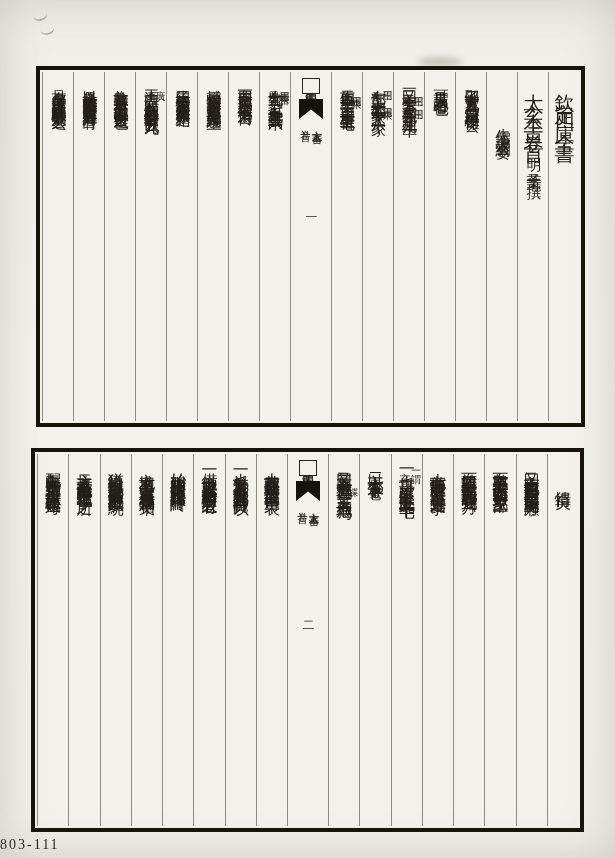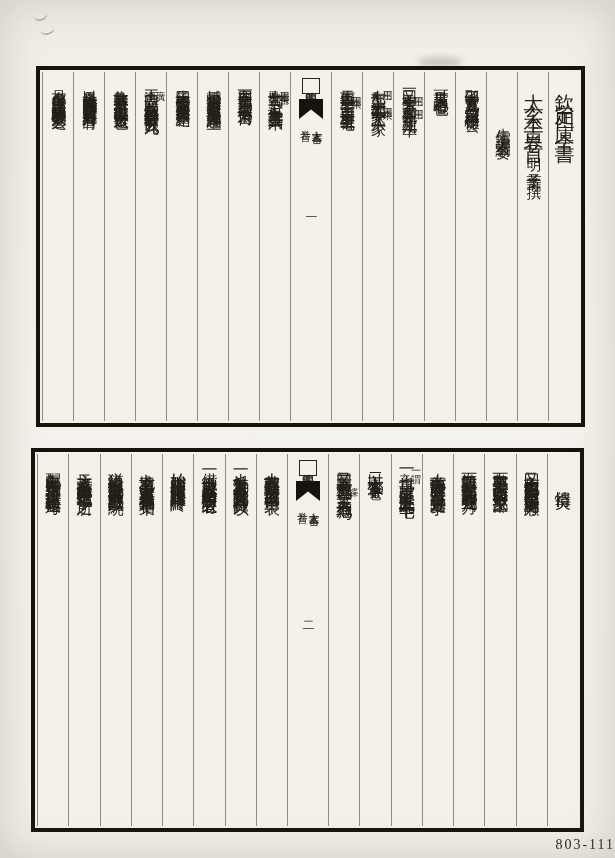--- a/index.html
+++ b/index.html
@@ -26,21 +26,21 @@
   .fold{flex:0 0 40px;writing-mode:horizontal-tb;display:flex;flex-direction:column;
         align-items:center;padding-top:4px;overflow:hidden;}
   .bx-box{writing-mode:vertical-rl;text-orientation:upright;font-size:12px;line-height:14px;
         letter-spacing:1px;border:1px solid #2a251b;padding:4px 1px;margin-top:2px;}
   .fishtail{width:24px;height:20px;margin:5px 0 3px;background:#16130c;
         clip-path:polygon(0 0,100% 0,100% 100%,50% 52%,0 100%);}
   .bx-title{writing-mode:vertical-rl;text-orientation:upright;}
   .bx-title span{display:block;font-size:10.5px;line-height:11.5px;letter-spacing:1px;}
   .bx-pageno{writing-mode:vertical-rl;text-orientation:upright;font-size:12px;margin-top:84px;}
   .page-bottom-pageno{margin-top:104px !important;}
-  .footer{position:absolute;left:0;right:0;bottom:5px;text-align:right;
+  .footer{position:absolute;left:0;right:0;bottom:5px;text-align:left;
         font-size:14px;letter-spacing:2px;color:#201d18;}
   .smudge{position:absolute;border-radius:50%;filter:blur(3px);
         background:rgba(95,88,72,.28);pointer-events:none;}
   .mark{position:absolute;width:14px;height:10px;border-bottom:2px solid rgba(72,66,54,.35);
         border-radius:50%;transform:rotate(-14deg);pointer-events:none;}
 </style>
 </head>
 <body>
 
 <div class="scan">

